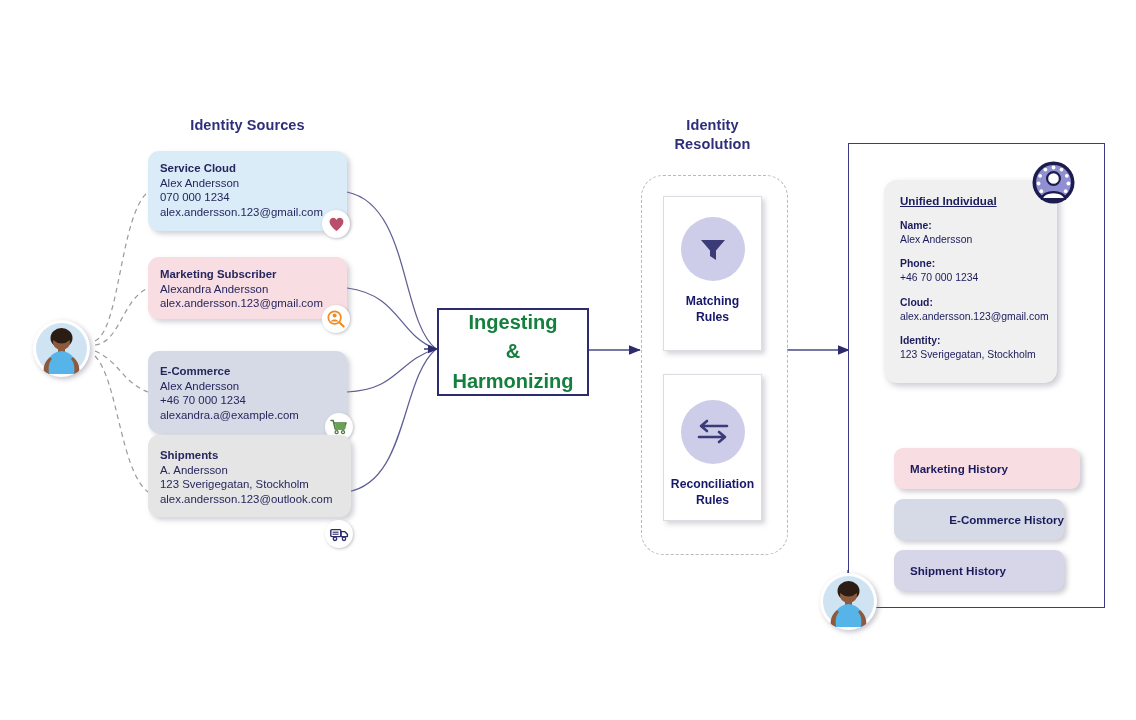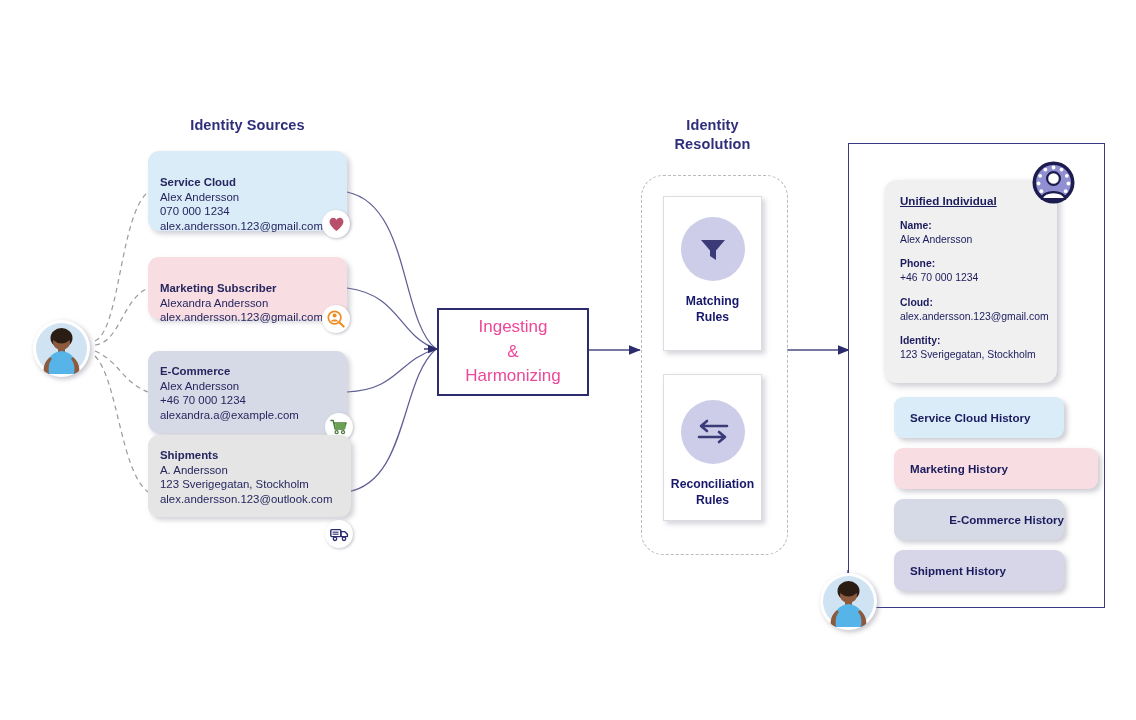--- a/index.html
+++ b/index.html
@@ -19,41 +19,41 @@
     font-size:14.5px;font-weight:bold;color:#2e2e7a;
     text-align:center;line-height:1.28;letter-spacing:.1px;
   }
 
   
   .src-card{
     position:absolute;
     border-radius:11px;
     box-shadow:3px 3px 5px rgba(120,120,140,.35);
     box-sizing:border-box;
-    padding:24px 12px 10px 12px;
+    padding:10px 12px 10px 12px;
   }
   .src-card .t{font-size:11.4px;font-weight:bold;color:#26265f;line-height:1.29;}
   .src-card .l{font-size:11.4px;color:#26265f;line-height:1.29;font-weight:normal;}
 
   
   .badge{
     position:absolute;width:28px;height:28px;border-radius:50%;
     background:#ffffff;box-shadow:1px 1px 3px rgba(120,120,140,.45);
     display:flex;align-items:center;justify-content:center;
   }
 
   
   .center-box{
     position:absolute;
     border:2px solid #2b2b6e;background:#ffffff;
     display:flex;align-items:center;justify-content:center;
     text-align:center;
   }
   .center-box .cb-txt{
-    font-size:17px;font-weight:normal;color:#ec4899;line-height:1.46;
+    font-size:20px;font-weight:bold;color:#15803d;line-height:1.46;
   }
 
   
   .dashed-box{
     position:absolute;
     border:1.6px dashed #b9b9bf;border-radius:22px;background:transparent;
   }
   .rule-card{
     position:absolute;background:#fff;border:1px solid #dcdce2;
     box-shadow:3px 3px 5px rgba(120,120,140,.32);
@@ -293,24 +293,21 @@
           <circle cx="9.1" cy="15.8" r="1.9"></circle>
         <circle cx="7.6" cy="23.5" r="1.9"></circle>
           <circle cx="10.3" cy="31.2" r="1.9"></circle>
         <circle cx="34.7" cy="31.2" r="1.9"></circle>
       </g>
       <circle cx="22.5" cy="18.5" r="6.4" fill="#fff" stroke="#1c1c4e" stroke-width="2.2"></circle>
       <path d="M10.8 39 C11.6 29.8 33.4 29.8 34.2 39 z" fill="#fff" stroke="#1c1c4e" stroke-width="2.2" stroke-linejoin="round"></path>
     </svg>
   </div>
 
-  <div class="hist" style="left:894px;top:397px;width:170px;height:41px;background:#daecf8;">
-    <span>Service Cloud History</span>
-  </div>
-  <div class="hist" style="left:894px;top:448px;width:204px;height:41px;background:#f8dde2;">
+  <div class="hist" style="left:894px;top:448px;width:186px;height:41px;background:#f8dde2;">
     <span>Marketing History</span>
   </div>
   <div class="hist" style="left:894px;top:499px;width:170px;height:41px;background:#d5dae6;justify-content:flex-end;">
     <span>E-Commerce History</span>
   </div>
   <div class="hist" style="left:894px;top:550px;width:170px;height:41px;background:#d7d6e8;">
     <span>Shipment History</span>
   </div>
 
   <div class="avatar" style="left:820px;top:573px;width:57px;height:57px;">

